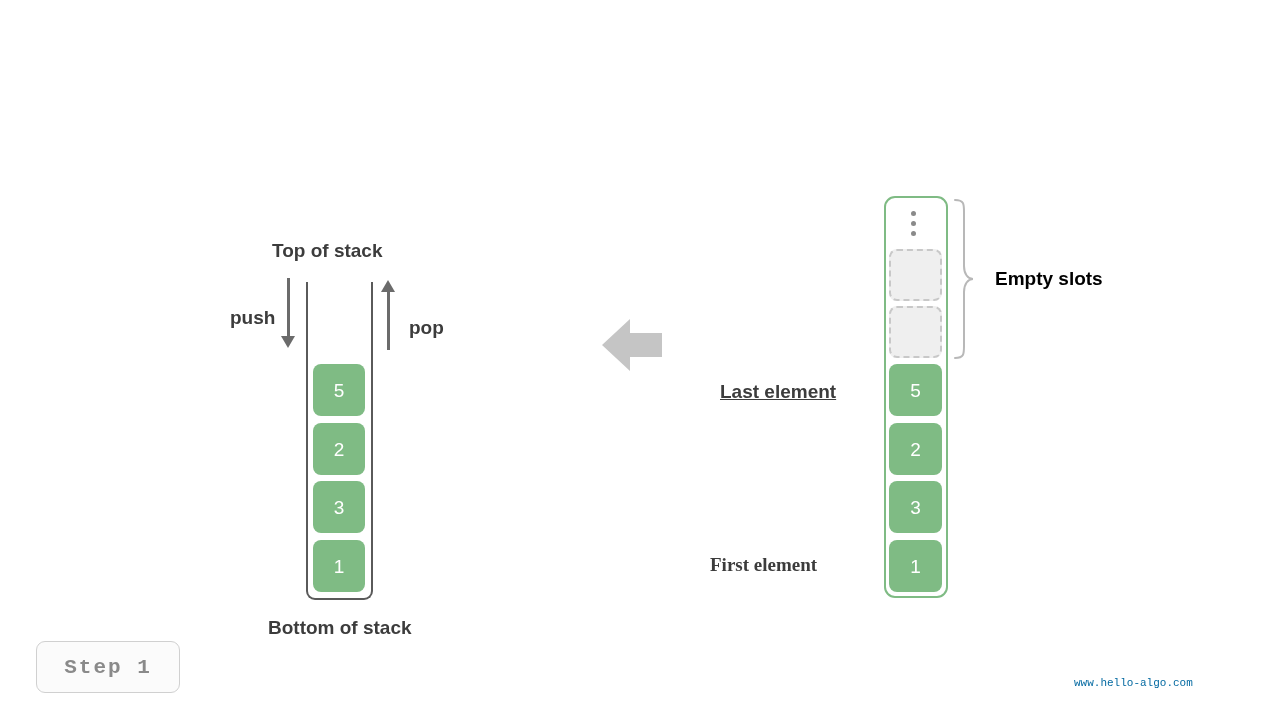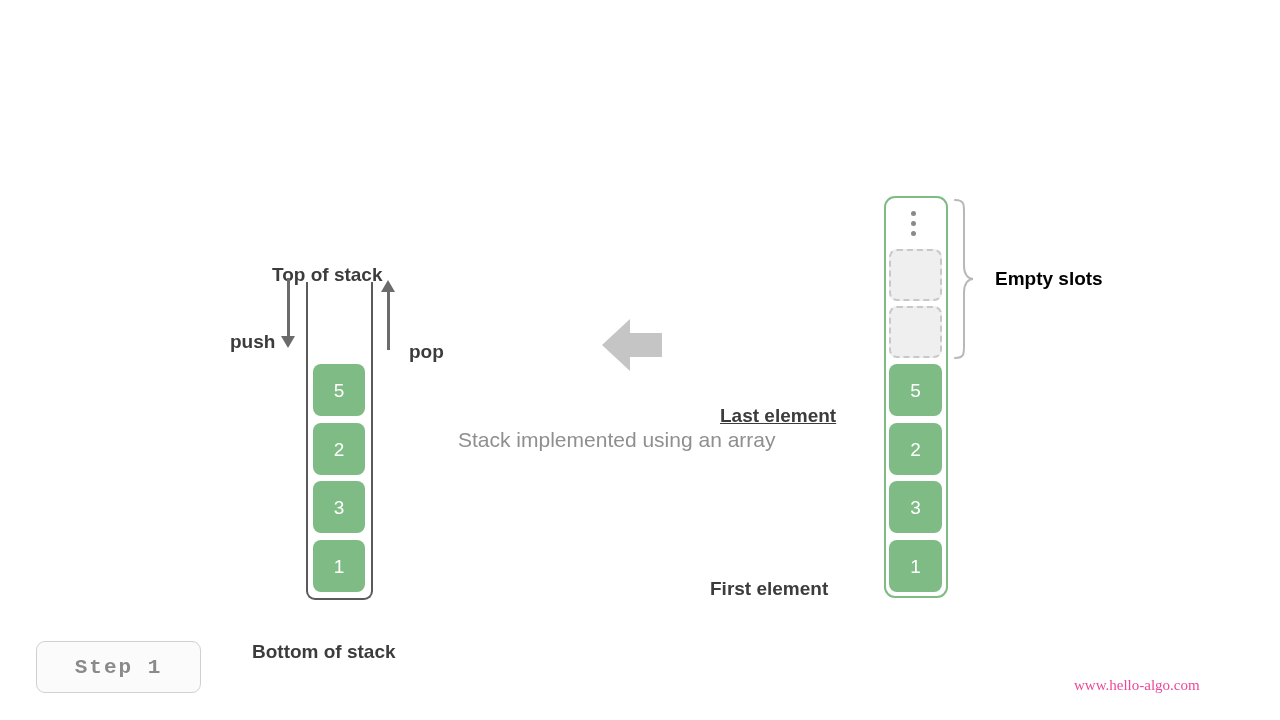--- a/index.html
+++ b/index.html
@@ -20,21 +20,20 @@
   }
 
   
   .label-bold {
     position: absolute;
     font-family: "Liberation Sans", sans-serif;
     font-size: 19px;
     font-weight: bold;
     color: #3c3c3c;
     white-space: nowrap;
-    margin-top: 24px;
   }
 
   .label-gray-bold {
     position: absolute;
     font-family: "Liberation Sans", sans-serif;
     font-size: 19px;
     font-weight: bold;
     color: #000000;
     white-space: nowrap;
   }
@@ -173,43 +172,43 @@
     top: 198px;
     width: 22px;
     height: 162px;
   }
 
   
   #step-badge {
     position: absolute;
     left: 36px;
     top: 641px;
-    width: 165px;
+    width: 144px;
     height: 52px;
     border: 1px solid #d0d0d0;
     border-radius: 9px;
     background: #fbfbfb;
     display: flex;
     align-items: center;
     justify-content: center;
     font-family: "Liberation Mono", monospace;
     font-size: 21px;
     font-weight: bold;
     letter-spacing: 2px;
     color: #8a8a8a;
   }
 
   
   #watermark {
     position: absolute;
     left: 1074px;
     top: 677px;
-    font-family: Liberation Serif, serif;
-    font-size: 15px;
-    color: #ec4899;
+    font-family: Liberation Mono, monospace;
+    font-size: 11px;
+    color: #0369a1;
     white-space: nowrap;
   }
 </style>
 </head>
 <body>
 
 <div id="canvas">
 
   <div class="label-bold" style="left:272px; top:240px;">Top of stack</div>
 
@@ -221,29 +220,28 @@
   <div class="arrowhead up" style="left:381px; top:280px;"></div>
   <div class="label-bold" style="left:409px; top:317px;">pop</div>
 
   <div id="stack-container"></div>
 
   <div class="stack-cell" style="top:364px;">5</div>
   <div class="stack-cell" style="top:423px;">2</div>
   <div class="stack-cell" style="top:481px;">3</div>
   <div class="stack-cell" style="top:540px;">1</div>
 
-  <div class="label-bold" style="left:252px; top:617px;">Bottom of stack</div>
+  <div class="label-bold" style="left:268px; top:617px;">Bottom of stack</div>
 
   <div id="transform-arrow">
     <svg width="60" height="54" viewBox="0 0 60 54" xmlns="http://www.w3.org/2000/svg">
       <path d="M0 27 L28 1 L28 15 L60 15 L60 39 L28 39 L28 53 Z" fill="#c5c5c5"></path>
     </svg>
   </div>
 
-  <div class="caption" style="left:458px; top:428px;">Stack implemented using an array</div>
 
   <div id="array-container"></div>
 
   <div id="ellipsis-dots">
     <i></i>
       <i></i>
       <i></i>
   </div>
 
   <div class="array-cell empty" style="top:249px;"></div>
@@ -257,19 +255,19 @@
   <div id="empty-brace">
     <svg width="22" height="162" viewBox="0 0 22 162" xmlns="http://www.w3.org/2000/svg">
       <path d="M3 2 C 12 2, 12 6, 12 14 L12 68 C12 76, 16 81, 21 81 C16 81, 12 86, 12 94 L12 148 C12 156, 12 160, 3 160" fill="none" stroke="#b8b8b8" stroke-width="2" stroke-linecap="round"></path>
     </svg>
   </div>
 
   <div class="label-gray-bold" style="left:995px; top:268px;">Empty slots</div>
 
   <div class="label-bold" style="left:720px; top:381px;text-decoration:underline;">Last element</div>
 
-  <div class="label-bold" style="left:710px; top:554px;">First element</div>
+  <div class="label-bold" style="left:710px; top:554px;font-family:Liberation Serif, serif;">First element</div>
 
   <div id="step-badge">Step 1</div>
 
   <div id="watermark">www.hello-algo.com</div>
 
 </div>
 
 </body></html>

